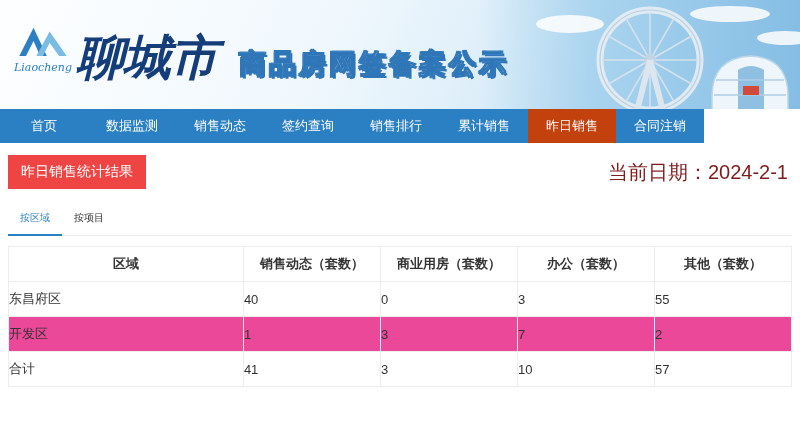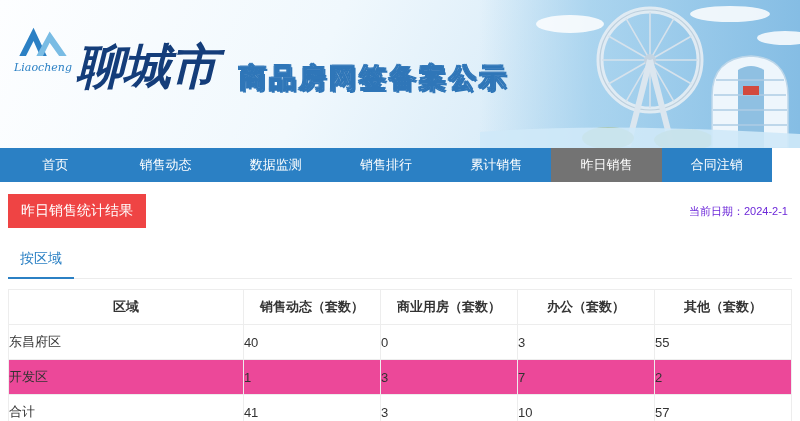--- a/index.html
+++ b/index.html
@@ -1,44 +1,44 @@
 <!DOCTYPE html>
 <html><head>
 <meta charset="utf-8">
 <style>
   * { margin:0; padding:0; box-sizing:border-box; }
   html,body { width:800px; height:421px; }
   body { font-family:"Liberation Sans",sans-serif; background:#ffffff; overflow:hidden; position:relative; }
 
   
-  .banner { position:relative; width:800px; height:148px; overflow:hidden;
+  .banner { position:relative; width:800px; height:109px; overflow:hidden;
             background:linear-gradient(115deg,#fdfeff 0%,#f0f8fd 40%,#d4e9f7 72%,#b6daf1 100%); }
   .banner-art { position:absolute; right:0; top:0; }
   .logo-wrap { position:absolute; left:14px; top:22px; width:58px; text-align:center; }
   .logo-script { display:block; font-family:"DejaVu Serif",serif; font-style:italic; font-size:11px; color:#2b80c4; margin-top:-1px; }
-  .brand-row { position:absolute; left:76px; top:36px; display:flex; align-items:center; }
+  .brand-row { position:absolute; left:76px; top:22px; display:flex; align-items:flex-end; }
   .city-name { font-family:"DejaVu Serif",serif; font-weight:bold; font-style:italic; font-size:48px; line-height:1.05; color:#143d7a; letter-spacing:-1px; }
   .site-title { margin:24px 0 0 22px; font-size:27px; font-weight:bold; letter-spacing:3px; color:#ffffff;
                 -webkit-text-stroke:1px #2f76b8;
                 text-shadow:2px 2px 0 #2f76b8,-1px 1px 0 #2f76b8,1px -1px 0 #2f76b8,-1px -1px 0 #2f76b8; }
 
   
-  .nav { display:flex; width:772px; height:34px; background:#2b80c4; }
+  .nav { display:flex; width:704px; height:34px; background:#2b80c4; }
   .nav-item { flex:1 1 0; display:flex; align-items:center; justify-content:center;
               color:#fff; font-size:13px; text-decoration:none; cursor:pointer; white-space:nowrap; }
-  .nav-item.active { background:#737373; }
+  .nav-item.active { background:#c2410c; }
 
   
   .title-row { display:flex; justify-content:space-between; align-items:center; margin:12px 12px 0 8px; }
   .page-title-badge { background:#ef4444; color:#fff; font-size:14px; padding:8px 13px; }
-  .current-date { font-size:11px; color:#6d28d9; }
+  .current-date { font-size:20px; color:#7f1d1d; }
 
   
   .tab-bar { display:flex; margin:14px 8px 0 8px; border-bottom:1px solid #ececec; }
-  .tab { padding:8px 12px 9px; font-size:14px; color:#333; cursor:pointer; }
+  .tab { padding:8px 12px 9px; font-size:10px; color:#333; cursor:pointer; }
   .tab.active { color:#2b80c4; border-bottom:2px solid #2b80c4; margin-bottom:-1px; }
 
   
   table.stats { width:784px; margin:10px 8px 0 8px; border-collapse:collapse; table-layout:fixed; }
   .stats th, .stats td { border:1px solid #ededed; height:35px; 
                          font-size:13px; color:#333; vertical-align:middle; }
   .stats th { font-weight:bold; }
   .stats th:first-child, .stats td:first-child { width:30%; }
   .stats tbody tr:nth-child(2) { background:#ec4899; }
 </style>
@@ -95,35 +95,37 @@
   </div>
 
   <div class="brand-row">
     <span class="city-name">聊城市</span>
     <span class="site-title">商品房网签备案公示</span>
   </div>
 </div>
 
 <nav class="nav">
     <a class="nav-item">首页</a>
+    <a class="nav-item">数据监测</a>
     <a class="nav-item">销售动态</a>
-    <a class="nav-item">数据监测</a>
+    <a class="nav-item">签约查询</a>
     <a class="nav-item">销售排行</a>
     <a class="nav-item">累计销售</a>
     <a class="nav-item active">昨日销售</a>
     <a class="nav-item">合同注销</a>
   </nav>
 
 <div class="title-row">
   <div class="page-title-badge">昨日销售统计结果</div>
   <div class="current-date">当前日期：2024-2-1</div>
 </div>
 
 <div class="tab-bar">
     <div class="tab active">按区域</div>
+    <div class="tab">按项目</div>
   </div>
 
 <table class="stats">
   <thead>
     <tr>
         <th>区域</th>
         <th>销售动态（套数）</th>
         <th>商业用房（套数）</th>
         <th>办公（套数）</th>
         <th>其他（套数）</th>

